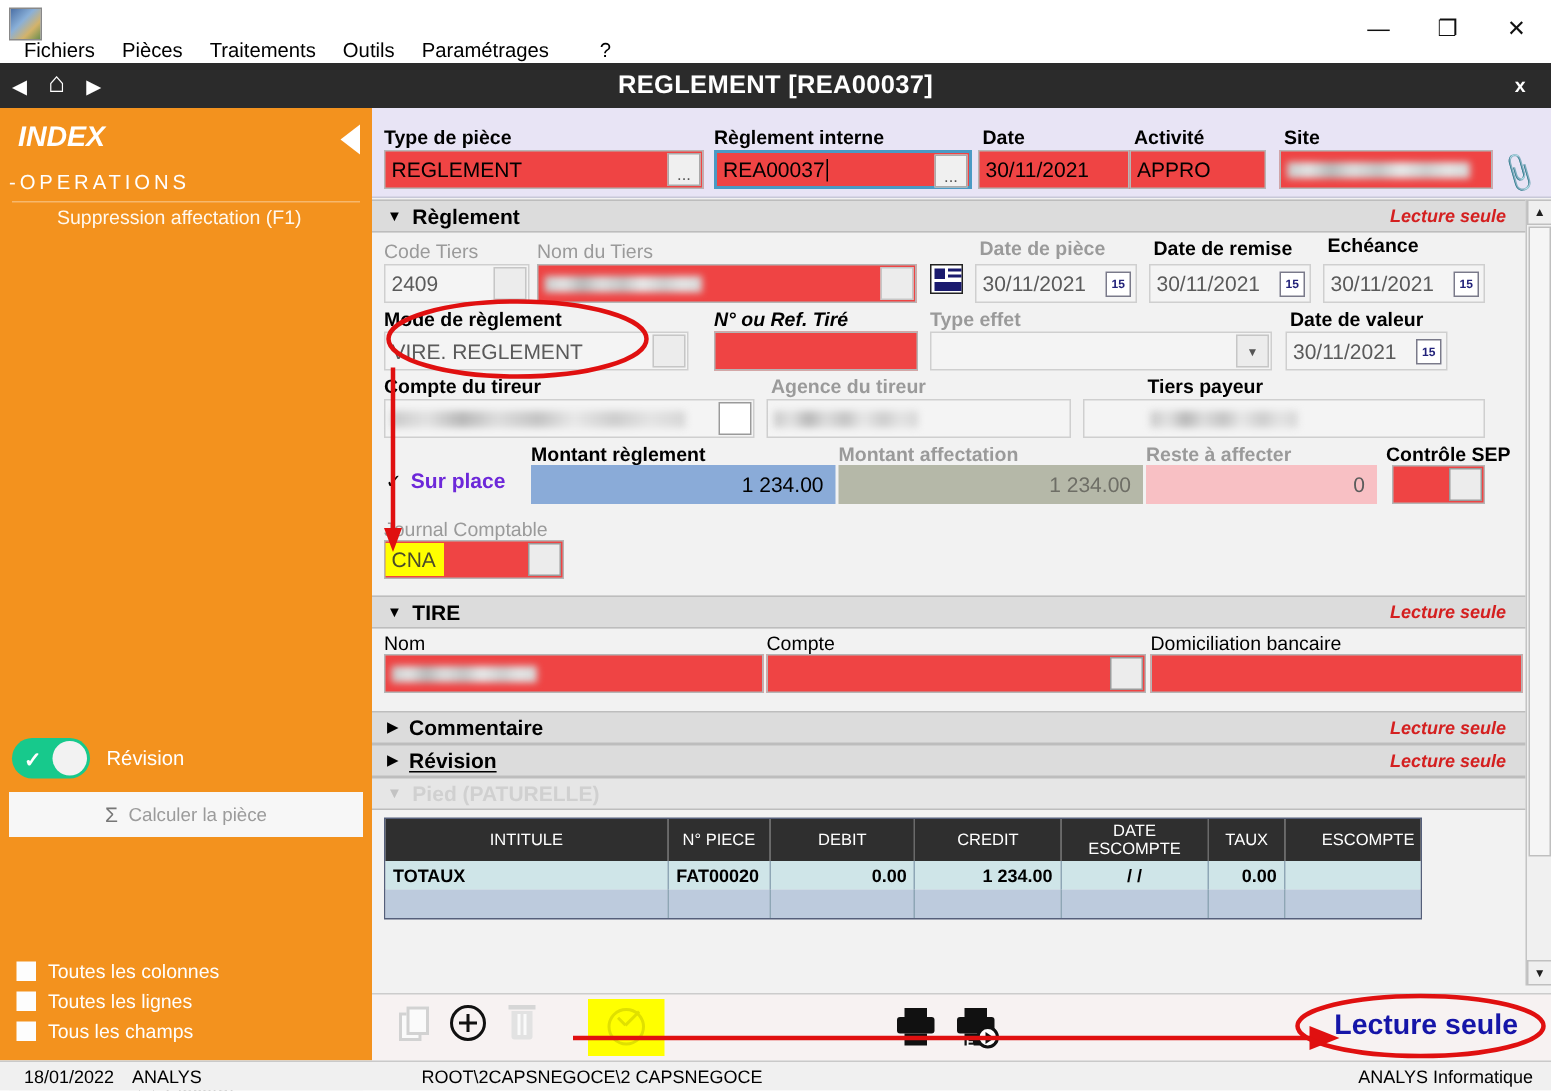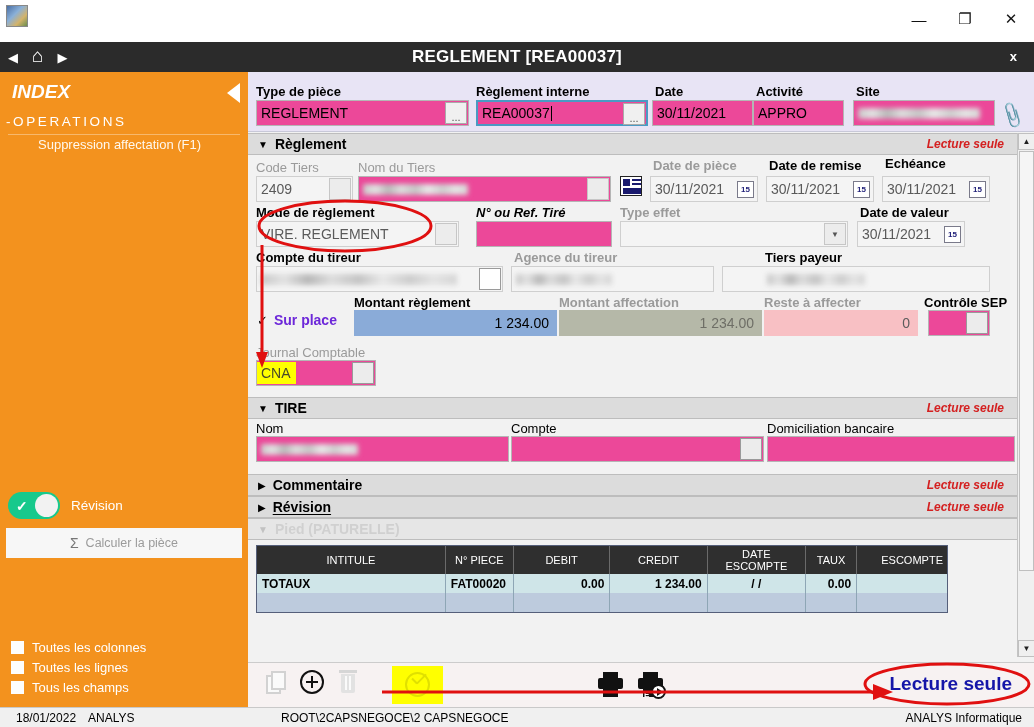--- a/index.html
+++ b/index.html
@@ -73,21 +73,21 @@
   .form { position:absolute; left:248px; top:72px; width:786px; height:635px;
           background:#f2f2f2; }
 
   .hdrband { position:absolute; left:0; top:0; width:786px; height:60px;
              background:#e8e4f5; border-bottom:1px solid #c8c8d8; }
   .lbl { font-size:13px; color:#000; font-weight:bold; }
   .lbl.dim { color:#9a9a9a; font-weight:bold; }
   .lbl.dimn { color:#9a9a9a; font-weight:normal; }
   .lbl.n { font-weight:normal; }
 
-  .fld { position:absolute; background:#ec4899; border:1px solid #b5b5b5;
+  .fld { position:absolute; background:#ef4444; border:1px solid #b5b5b5;
          height:26px; display:flex; align-items:center; font-size:14px;
          color:#000; padding-left:4px; }
   .fld.ro { background:#f4f4f4; border-color:#cfcfcf; color:#5a5a5a; }
   .fld .dots { position:absolute; right:1px; top:1px; width:22px; height:22px;
                background:#f0f0f0; border:1px solid #aaa;
                display:flex; align-items:flex-end; justify-content:center;
                font-size:11px; color:#555; }
   .fld.focus { border:2px solid #4a9ac4; }
   .caret { display:inline-block; width:1px; height:15px; background:#000;
            margin-left:1px; }
@@ -152,20 +152,28 @@
 
   <div class="winbar">
     <div class="winicon"></div>
     <div class="wctrls">
       <div class="wbtn">—</div>
       <div class="wbtn">❐</div>
       <div class="wbtn close">✕</div>
     </div>
   </div>
 
+  <div class="menubar">
+    <div class="menuitem">Fichiers</div>
+    <div class="menuitem">Pièces</div>
+    <div class="menuitem">Traitements</div>
+    <div class="menuitem">Outils</div>
+    <div class="menuitem">Paramétrages</div>
+    <div class="menuitem" style="margin-left:16px;">?</div>
+  </div>
 
   <div class="navstrip">
     <div class="navbtns">
       <span style="font-size:13px;">◀</span>
       <span style="font-size:19px;margin-top:-2px;">⌂</span>
       <span style="font-size:13px;">▶</span>
     </div>
     <div class="navtitle">REGLEMENT [REA00037]</div>
     <div class="navclose">x</div>
   </div>

